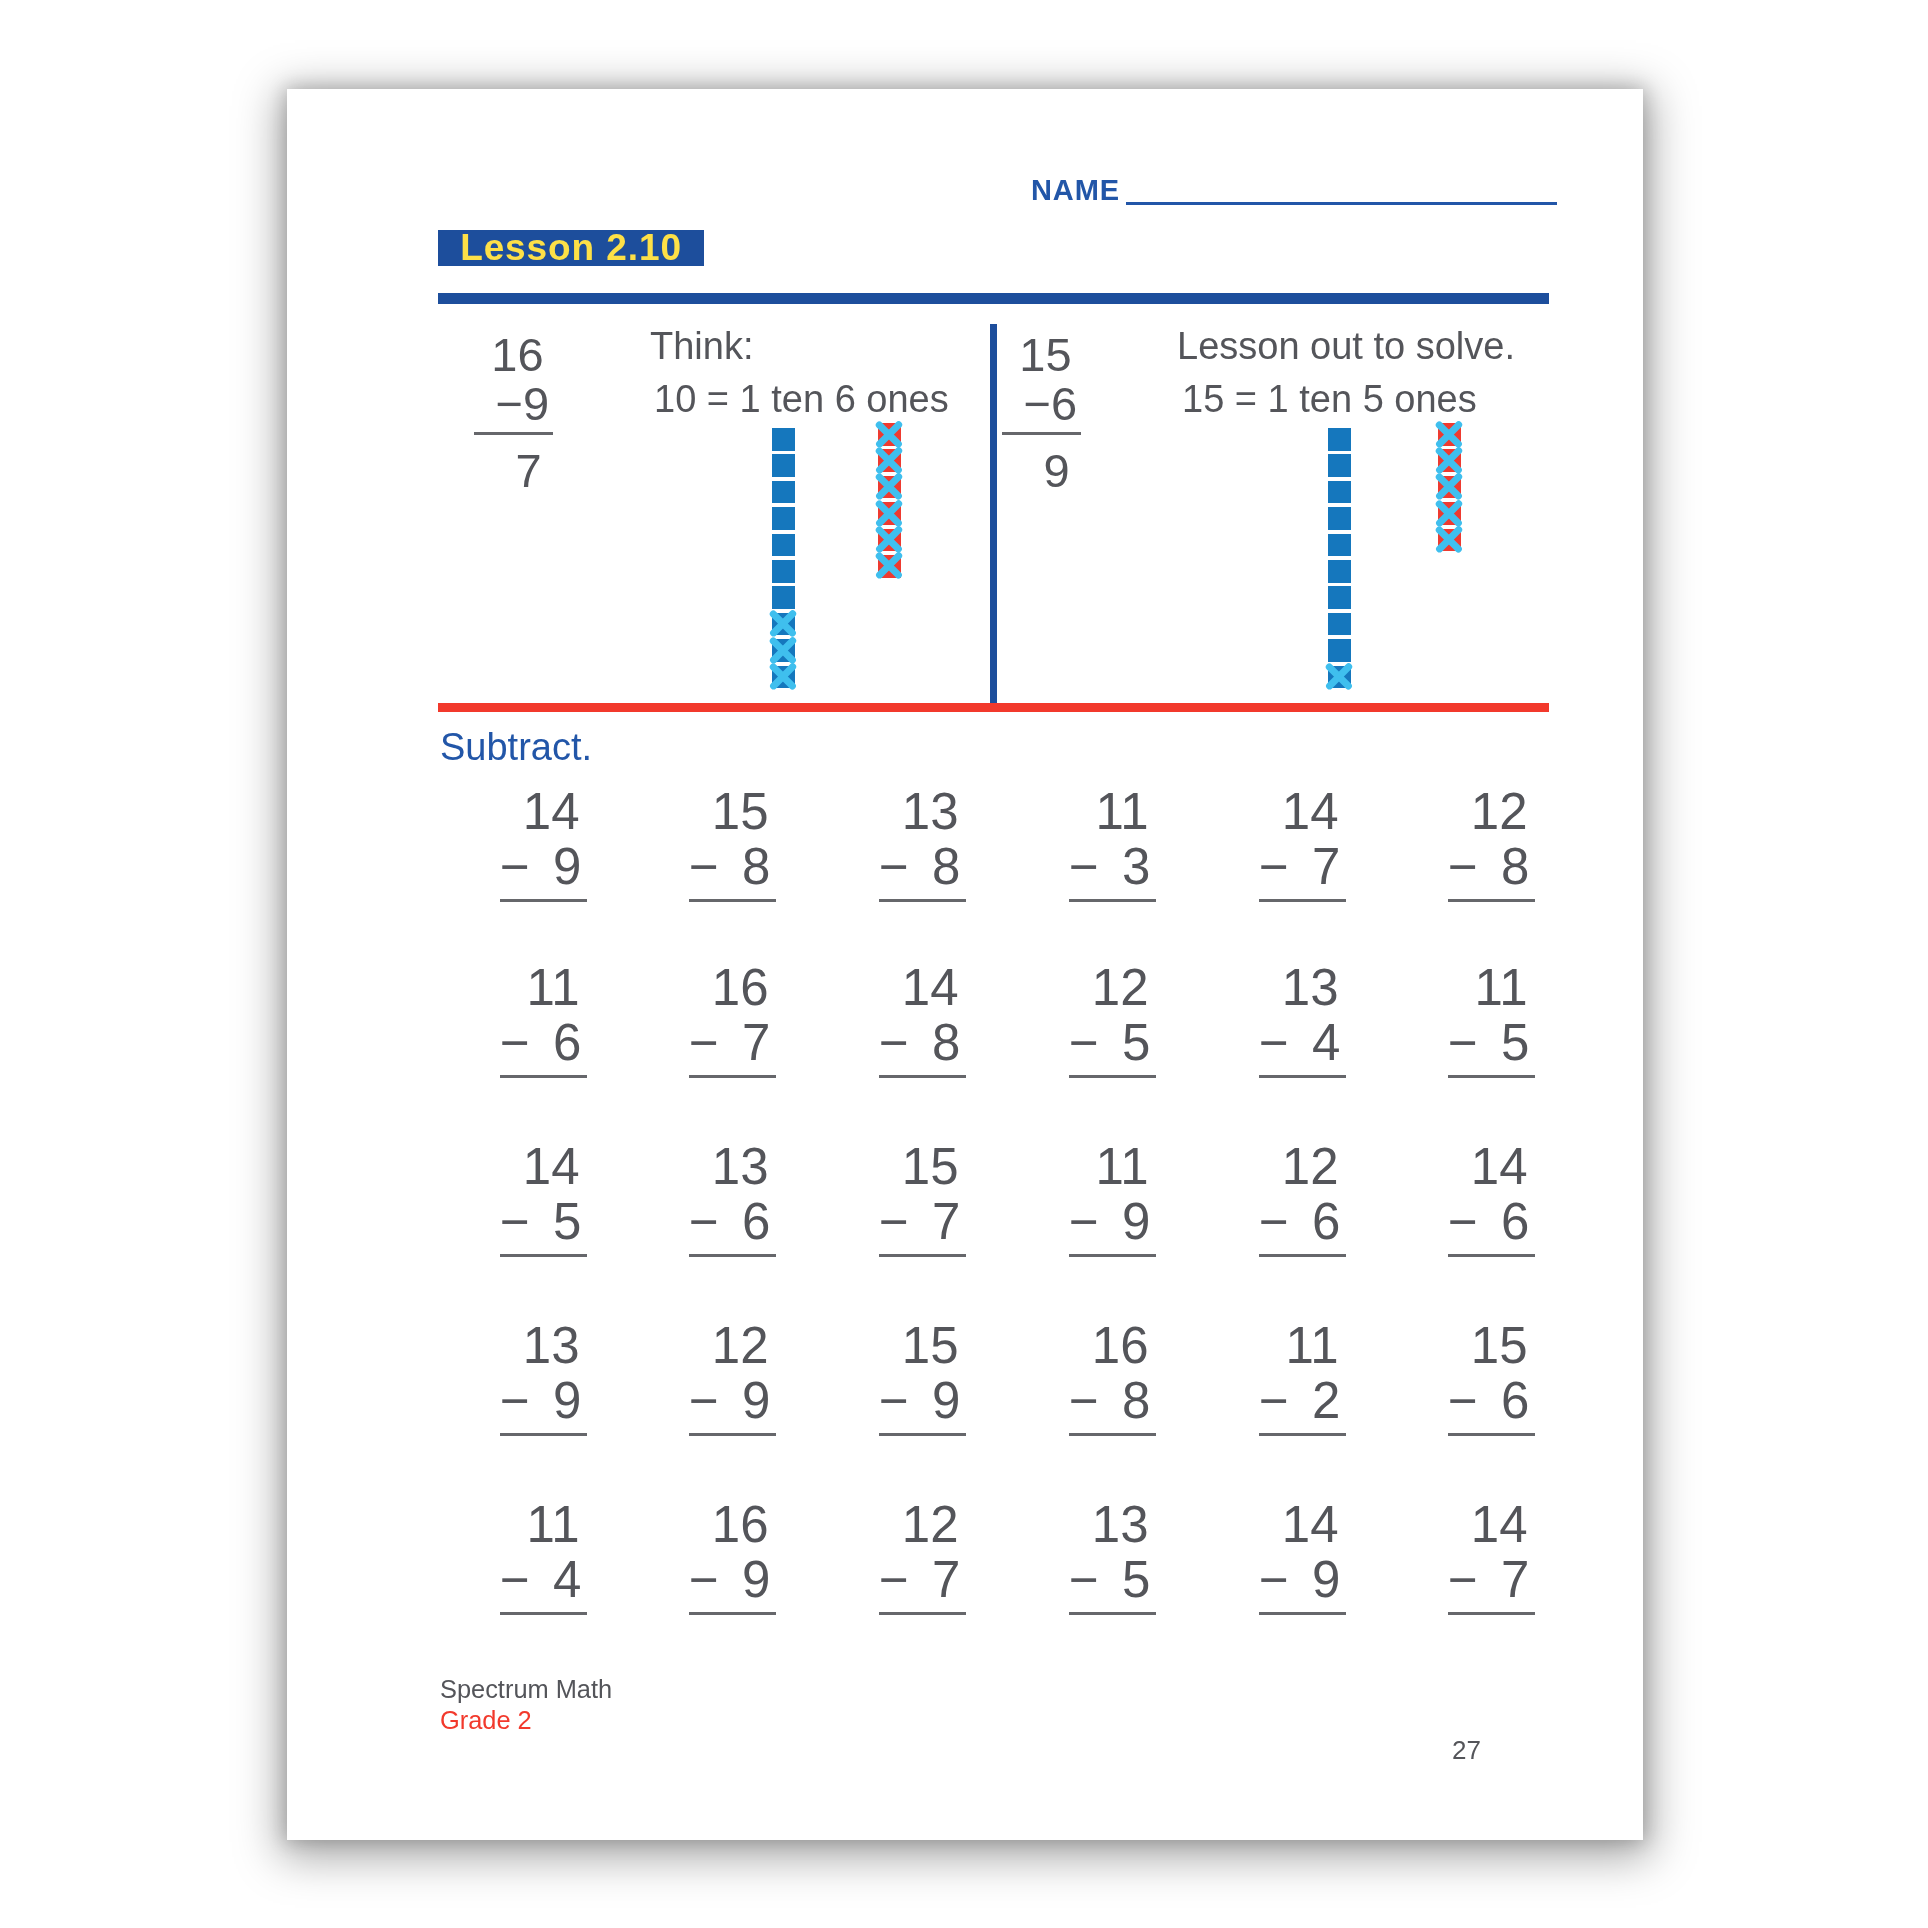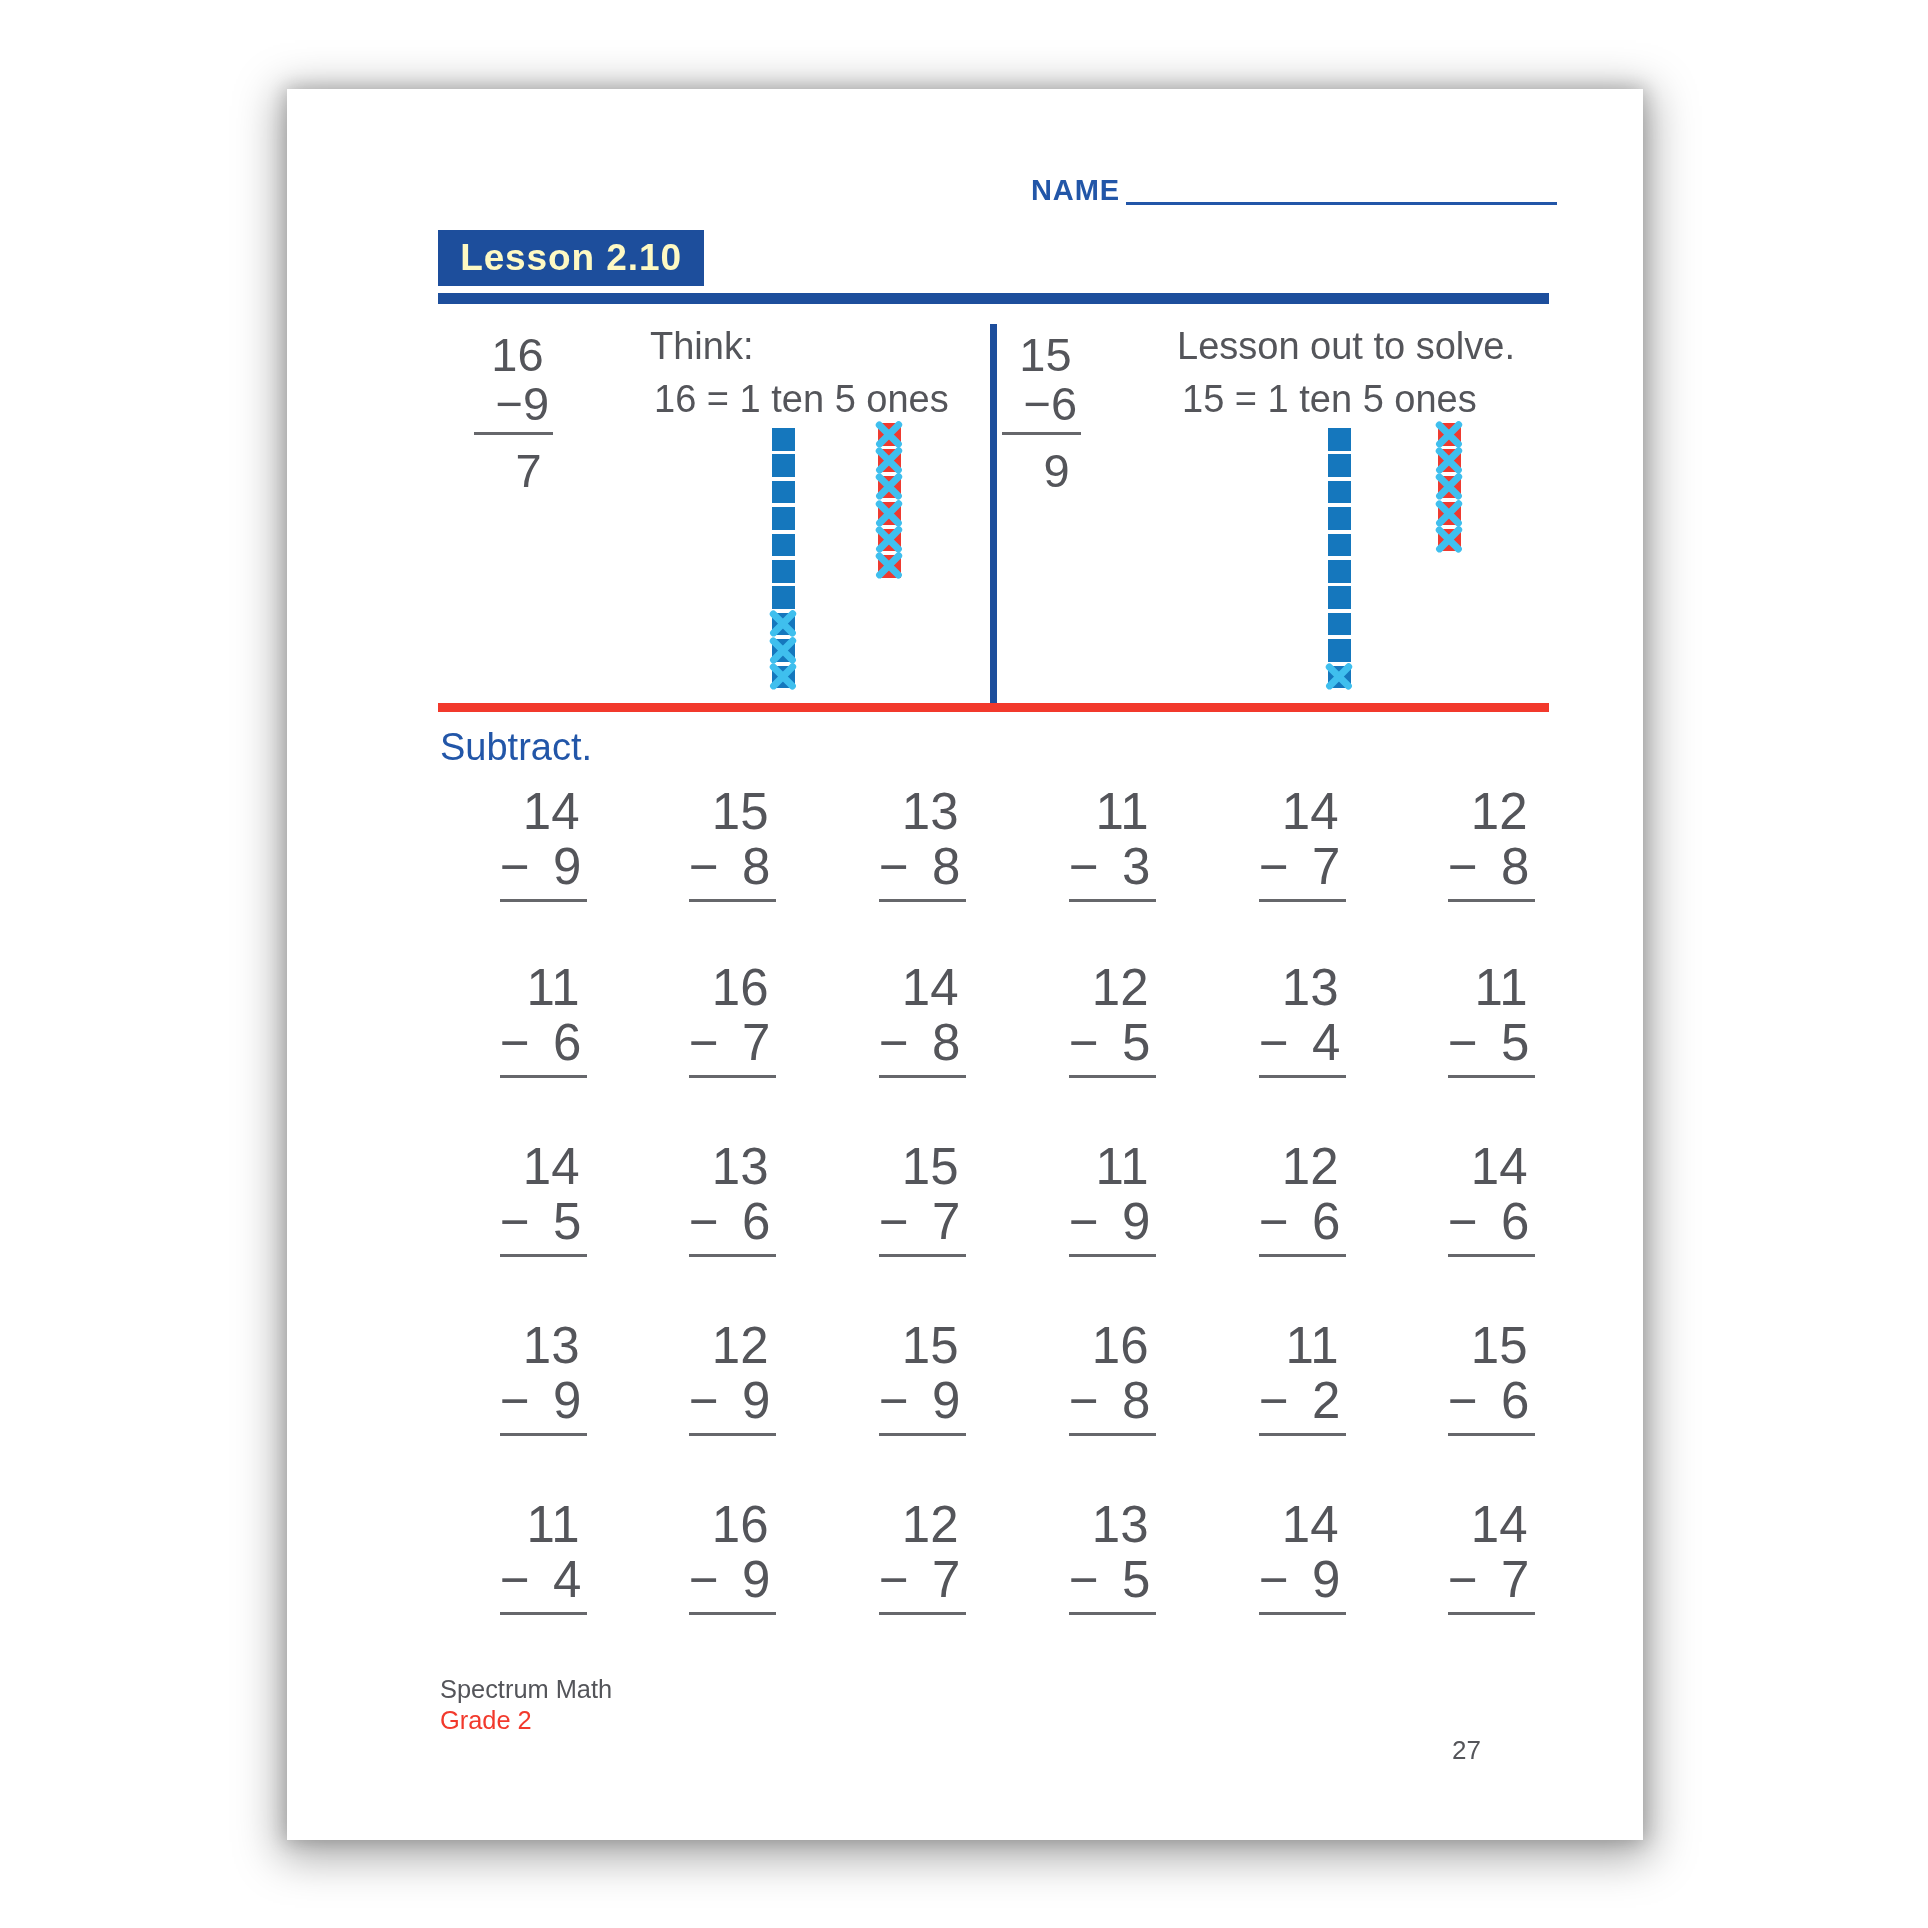--- a/index.html
+++ b/index.html
@@ -15,22 +15,22 @@
     position:absolute;left:287px;top:89px;width:1356px;height:1751px;
     background:#ffffff;
     box-shadow:0 9.4px 42px 7.5px rgba(0,0,0,0.35), 0 0 17px 1.9px rgba(0,0,0,0.18);
   }
   
   .name-row{position:absolute;left:744px;top:87px;display:flex;align-items:flex-end}
   .name-label{color:var(--blue-text);font-weight:700;font-size:29px;letter-spacing:0.9px;line-height:29px}
   .name-line{display:inline-block;width:431px;height:26px;border-bottom:3.8px solid var(--blue-text);margin-left:5.6px}
   
   .lesson-badge{
-    position:absolute;left:151px;top:141px;width:266px;height:56px;
-    background:var(--navy);color:#fef9c3;font-weight:700;font-size:37px;
+    position:absolute;left:151px;top:141px;width:266px;height:36px;
+    background:var(--navy);color:#fde047;font-weight:700;font-size:37px;
     display:flex;align-items:center;justify-content:center;letter-spacing:0.9px;
   }
   .lesson-title{
     position:absolute;left:441px;top:141px;height:54px;display:flex;align-items:center;
     color:var(--red);font-size:42px;letter-spacing:0.5px;
   }
   .blue-rule{position:absolute;left:151px;top:204px;width:1111px;height:11.3px;background:var(--navy)}
   
   .ex-prob{position:absolute;width:79px;color:var(--ink);font-size:47px;line-height:49px}
   .ex-top{text-align:right;padding-right:9.4px}
@@ -87,21 +87,21 @@
 
     <div class="lesson-badge">Lesson 2.10</div>
     <div class="blue-rule"></div>
 
     <div class="ex-prob" style="left:187px;top:241px">
       <div class="ex-top">16</div>
       <div class="ex-sub">−9</div>
       <div class="ex-ans">7</div>
     </div>
     <div class="ex-hint" style="left:363px;top:237px">Think:</div>
-    <div class="ex-hint" style="left:367px;top:290px">16 = 1 ten 5 ones</div>
+    <div class="ex-hint" style="left:367px;top:290px">10 = 1 ten 6 ones</div>
     <div class="blocks" style="left:485px;top:339px">
         <div class="unit blue"></div>
         <div class="unit blue"></div>
         <div class="unit blue"></div>
         <div class="unit blue"></div>
         <div class="unit blue"></div>
         <div class="unit blue"></div>
         <div class="unit blue"></div>
         <div class="unit blue crossed"></div>
         <div class="unit blue crossed"></div>

